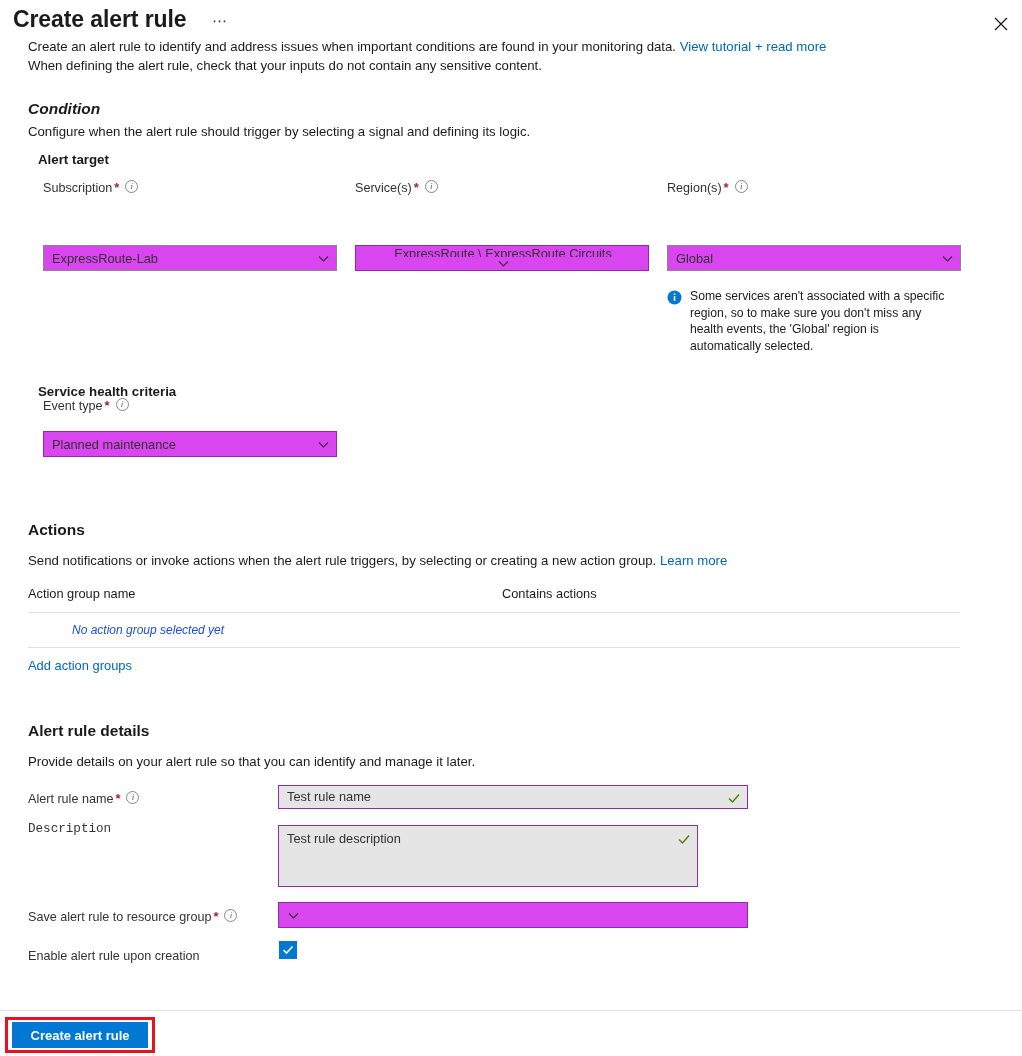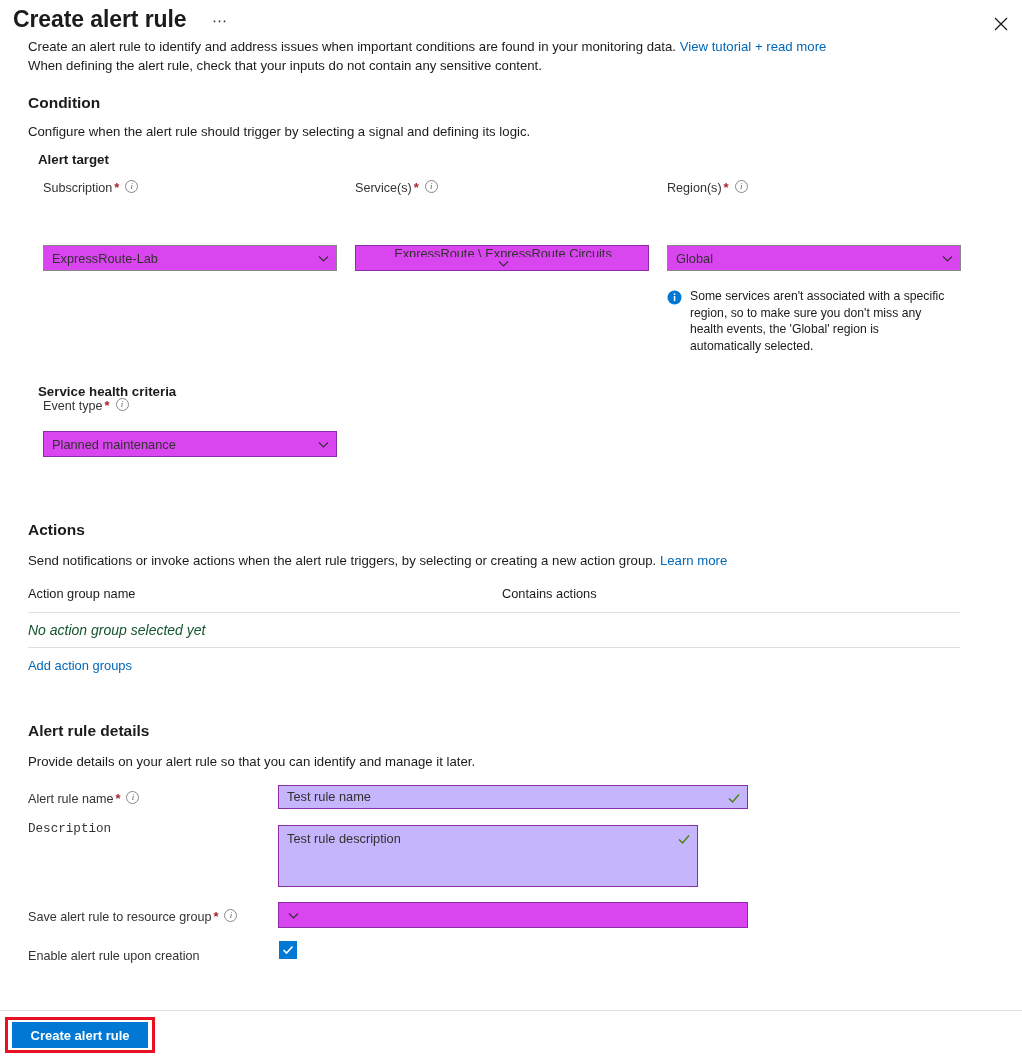--- a/index.html
+++ b/index.html
@@ -75,21 +75,21 @@
   }
   .dd.purple { border-color: #8c2da8; }
   .dd .val {
     flex: 1; font-size: 12.8px; color: #323130;
     white-space: nowrap; overflow: hidden; text-overflow: ellipsis;
   }
   .chev { width: 13px; height: 13px; flex: 0 0 13px; }
   .chev svg { display: block; }
 
   .txtin {
-    position: absolute; background: #c4b5fd; border: 1px solid #8c2da8;
+    position: absolute; background: #e5e5e5; border: 1px solid #8c2da8;
     display: flex; align-items: flex-start;
     padding: 4px 6px 0 8px;
   }
   .txtin .val {
     flex: 1; font-size: 12.8px; color: #323130; line-height: 18px;
   }
   .ok-check { flex: 0 0 14px; width: 14px; height: 14px; margin-top: 2px; }
 
   
   .callout { position: absolute; display: flex; gap: 8px; width: 286px; }
@@ -98,21 +98,21 @@
 
   
   .tbl { position: absolute; }
   .tbl-head {
     display: flex; height: 26px; align-items: flex-start;
     font-size: 12.8px; color: #1b1b1b; font-weight: 400;
   }
   .tbl-rule { height: 1px; background: #e1dfdd; width: 100%; }
   .tbl-row {
     display: flex; height: 34px; align-items: center;
-    font-size: 14px; color: #14532d; font-style: italic;
+    font-size: 12px; color: #1d4ed8; font-style: italic; margin-left: 44px;
   }
   .col-a { width: 474px; }
   .col-b { width: 300px; }
   .addlink {
     font-size: 12.9px; color: #0067b8; cursor: pointer;
     padding-top: 10px; display: inline-block;
   }
 
   
   .cbox {
@@ -155,21 +155,21 @@
         <path d="M1 1 L13 13 M13 1 L1 13" stroke="#1b1b1b" stroke-width="1.3" fill="none"></path>
       </svg>
     </div>
   </div>
 
   <div class="intro">
     <span>Create an alert rule to identify and address issues when important conditions are found in your monitoring data. </span><span class="lnk">View tutorial + read more</span><br>
     <span>When defining the alert rule, check that your inputs do not contain any sensitive content.</span>
   </div>
 
-  <div style="position:absolute; left:28px; top:94px;" class="sec-title">Condition</div>
+  <div style="position:absolute; left:28px; top:100px;font-style:italic;" class="sec-title">Condition</div>
   <div style="position:absolute; left:28px; top:124px;" class="sec-desc">Configure when the alert rule should trigger by selecting a signal and defining its logic.</div>
 
   <div style="position:absolute; left:38px; top:152px;" class="sub-title">Alert target</div>
 
   <div style="position:absolute; left:43px; top:178px;">
     <span class="fld-label">Subscription</span><span class="req-star">*</span><span class="info-i">i</span>
   </div>
   <div class="dd" style="left:43px; top:245px; width:294px; top:245px;">
     <span class="val">ExpressRoute-Lab</span>
     <span class="chev">

